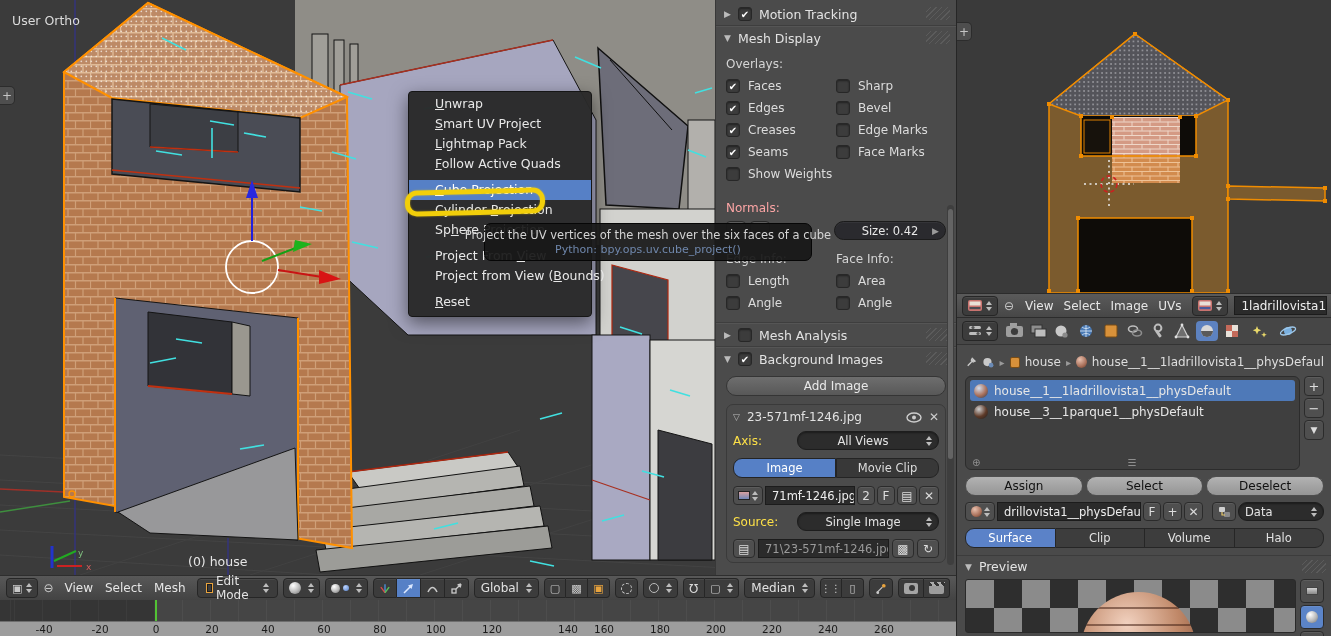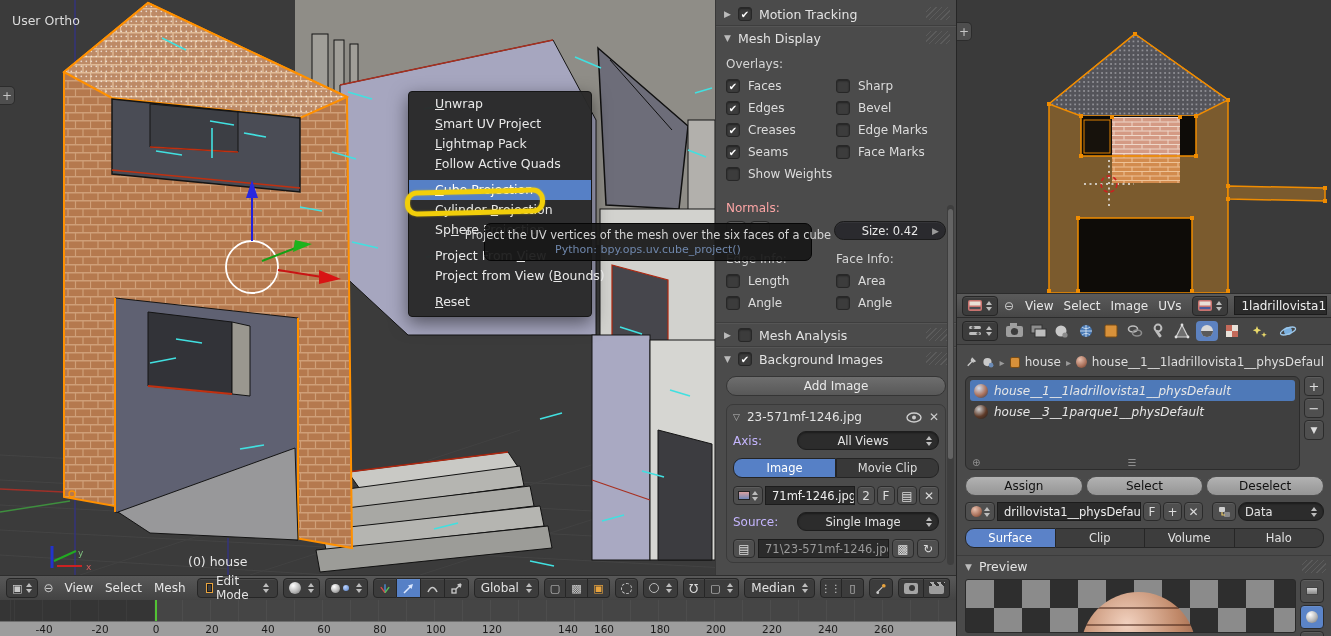--- a/index.html
+++ b/index.html
@@ -44,21 +44,21 @@
   
   #npanel { left:715px; top:0; width:241px; height:575px; background:#4b4b4b; border-left:1px solid #383838; z-index:10; overflow:hidden; }
   #npanel .content { padding:0 10px; }
   .col2 { display:flex; }
   .col2 > div { width:50%; }
   #size-slider { display:flex; align-items:center; background:#2a2a2e; border:1px solid #1b1b1b; border-radius:10px; height:19px; width:112px; color:#e9e9e9; font-size:11.5px; justify-content:center; position:relative; box-shadow:inset 0 1px 0 rgba(255,255,255,.05); }
   #size-slider .arr { position:absolute; right:6px; color:#9a9a9a; font-size:9px; }
   #add-image-btn { width:100%; height:20px; background:linear-gradient(#6e6e6e,#585858); border:1px solid #353535; border-radius:10px; color:#e9e9e9; display:flex; align-items:center; justify-content:center; font-size:12px; }
   #bg-subpanel { border:1px solid #3a3a3a; border-radius:7px; margin-top:8px; padding:5px 6px 4px; background:#4b4b4b; }
   .formrow { display:flex; align-items:center; margin-top:7px; }
-  .formrow .flabel { width:64px; color:#c4b5fd; }
+  .formrow .flabel { width:64px; color:#fde047; }
   .segtoggle { display:flex; margin-top:8px; height:20px; }
   .segtoggle .seg { flex:1; display:flex; align-items:center; justify-content:center; background:#383838; border:1px solid #242424; color:#ddd; font-size:11.5px; }
   .segtoggle .seg.on { background:#5680c6; color:#fff; }
   .segtoggle .seg:first-child { border-radius:9px 0 0 9px; }
   .segtoggle .seg:last-child { border-radius:0 9px 9px 0; }
   #npanel-scroll { position:absolute; right:2px; top:205px; width:7px; height:360px; background:#3e3e3e; border-radius:4px; }
   #npanel-scroll .thumb { position:absolute; top:4px; left:1px; width:5px; height:250px; background:#646464; border-radius:3px; }
 
   
   #header3d { left:0; top:575px; width:956px; height:25px; background:linear-gradient(#585858,#434343); border-top:1px solid #2e2e2e; display:flex; align-items:center; gap:5px; padding:0 6px; z-index:6; }
@@ -87,21 +87,21 @@
   #rightcol { left:956px; top:0; width:375px; height:636px; background:#454545; border-left:1px solid #262626; }
   #uv-canvas { position:absolute; left:0; top:0; width:375px; height:293px; background:#3a3a3a; }
   #uv-header { position:absolute; left:0; top:293px; width:375px; height:25px; background:linear-gradient(#5a5a5a,#474747); border-top:1px solid #2c2c2c; border-bottom:1px solid #2c2c2c; display:flex; align-items:center; gap:6px; padding:0 5px; }
   #uv-header .menu { padding:0 5px; color:#e6e6e6; }
   #props-header { position:absolute; left:0; top:318px; width:375px; height:27px; background:#464646; border-bottom:1px solid #333; display:flex; align-items:center; gap:6px; padding:0 5px; }
   #props-body { position:absolute; left:0; top:345px; width:375px; height:291px; background:#4a4a4a; padding:5px 8px 0; }
   #breadcrumb { display:flex; align-items:center; gap:5px; height:24px; color:#dedede; white-space:nowrap; overflow:hidden; }
   #breadcrumb .caret { color:#9a9a9a; font-size:10px; }
   .mini-cube { width:11px; height:11px; background:#d8913a; border:1px solid #7a4d15; border-radius:2px; }
   .mini-sphere { width:12px; height:12px; border-radius:50%; background:radial-gradient(circle at 35% 30%, #e8c0ae, #a9705a 60%, #5e3525); }
-  #mat-area { display:flex; gap:4px; margin-top:2px;font-style:italic; }
+  #mat-area { display:flex; gap:4px; margin-top:2px; }
   #mat-list { flex:1; height:94px; background:#3f3f3f; border:1px solid #2c2c2c; border-radius:6px; padding:3px 4px; position:relative; }
   .mat-row { display:flex; align-items:center; gap:6px; height:21px; border-radius:3px; padding:0 4px; color:#e6e6e6; white-space:nowrap; overflow:hidden; }
   .mat-row.sel { background:#4e79b8; }
   .mat-sw { width:14px; height:14px; border-radius:50%; flex:0 0 14px; }
   #mat-foot { position:absolute; left:6px; right:6px; bottom:1px; height:12px; color:#8f8f8f; font-size:10px; display:flex; align-items:center; }
   #mat-foot .drag { position:absolute; left:50%; transform:translateX(-50%); letter-spacing:1px; }
   #mat-side { width:20px; display:flex; flex-direction:column; gap:2px; }
   #mat-side .btn { width:20px; height:20px; font-size:13px; }
   #assign-row { display:flex; gap:3px; margin-top:6px; }
   #assign-row .abtn { flex:1; height:20px; background:linear-gradient(#b2b2b2,#959595); border:1px solid #4e4e4e; border-radius:10px; color:#111; display:flex; align-items:center; justify-content:center; font-size:12px; }

